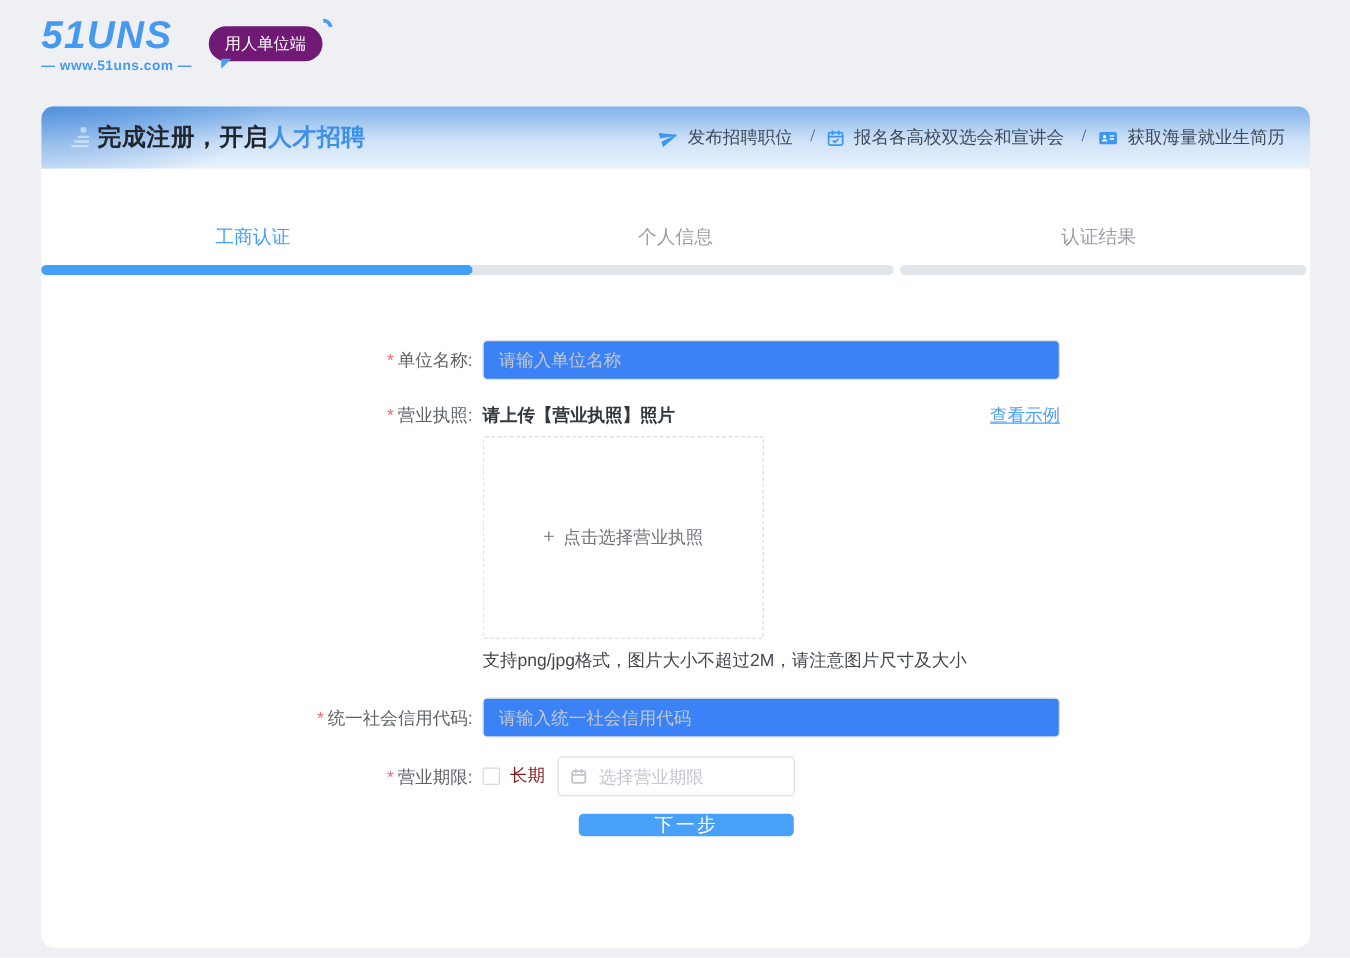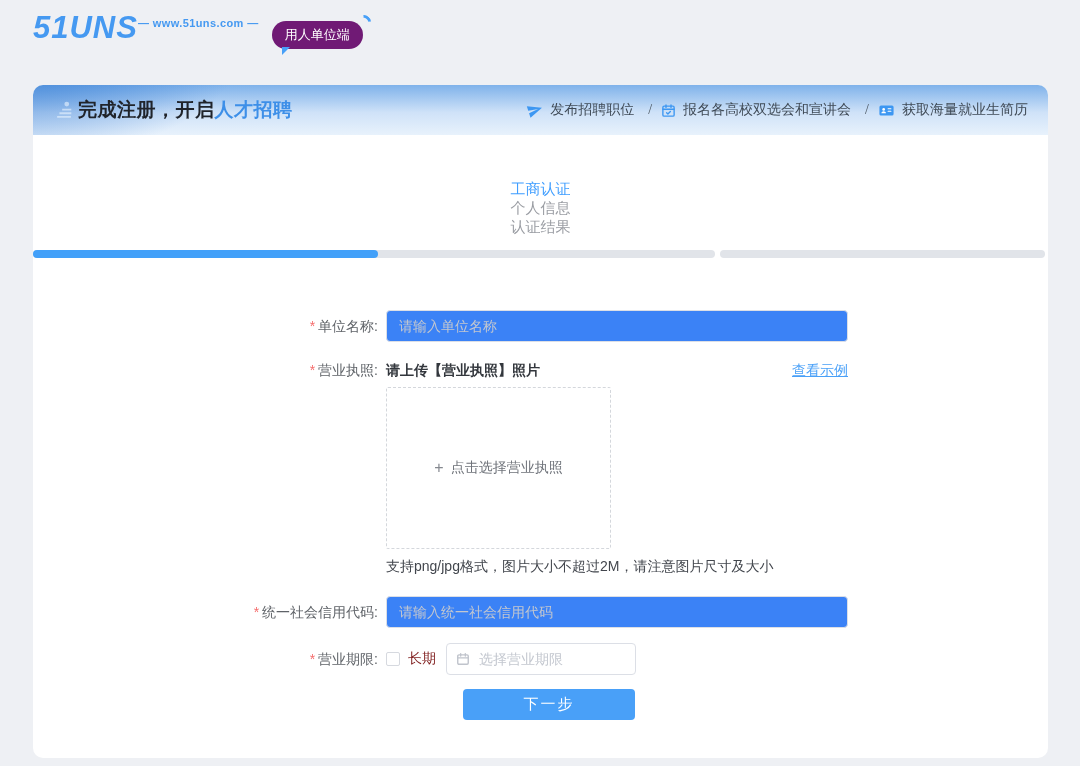--- a/index.html
+++ b/index.html
@@ -6,21 +6,21 @@
   html,body { width:1080px; height:766px; }
   body {
     background:#eef0f4;
     font-family:"Liberation Sans","DejaVu Sans",sans-serif;
     position:relative;
     overflow:hidden;
   }
 
   
   .topbar { position:absolute; left:33px; top:13px; display:flex; align-items:flex-start; gap:13px; }
-  .logo-block { display:flex; flex-direction:row; cursor:pointer; }
+  .logo-block { display:flex; flex-direction:column; cursor:pointer; }
   .logo-text {
     font-size:31px; line-height:30px; font-weight:900; font-style:italic;
     color:#4599f1; letter-spacing:1px;
   }
   .logo-url { margin-top:4px; font-size:11px; font-weight:700; color:#4599f1; letter-spacing:.4px; }
   .badge {
     position:relative; margin-top:8px; background:#701a75; color:#fff;
     font-size:13px; font-weight:400; padding:5px 13px; border-radius:15px;
     white-space:nowrap;
   }
@@ -52,21 +52,21 @@
   .banner-title { display:flex; align-items:center; font-size:19px; font-weight:700; color:#20242b; letter-spacing:.5px; }
   .banner-title .hl { color:#3d8fe8; }
   .watermark-icon { margin-right:3px; opacity:.75; display:flex; }
   .banner-links { margin-left:auto; display:flex; align-items:center; font-size:14px; color:#3f4a56; }
   .blink { display:inline-flex; align-items:center; gap:7px; }
   .blink .sep { margin:0 9px 0 7px; color:#4a5560; }
   .blink svg { flex:0 0 auto; }
 
   
   .steps { padding-top:45px; }
-  .step-labels { display:flex;flex-direction:column; }
+  .step-labels { display:flex; }
   .step-labels .step { flex:1; text-align:center; font-size:15px; color:#9a9da3; }
   .step-labels .step.active { color:#409eff; font-weight:500; }
   .progress { position:relative; height:8px; margin-top:13px; }
   .track-a { position:absolute; left:0; top:0; width:67.2%; height:8px; background:#e1e4e9; border-radius:5px; }
   .track-b { position:absolute; left:calc(67.2% + 5px); right:3px; top:0; height:8px; background:#e1e4e9; border-radius:5px; }
   .fill { position:absolute; left:0; top:0; width:34%; height:8px; background:#42a0f9; border-radius:5px; z-index:1; }
 
   
   .form { margin-top:52px; }
   .form-row { display:flex; align-items:center; }
@@ -102,21 +102,21 @@
     background:#fff; display:inline-block; cursor:pointer;
   }
   .checkbox-label { margin-left:8px; font-size:14px; color:#7f1d1d; }
   .date-wrap { position:relative; margin-left:10px; }
   .date-input {
     width:190px; height:32px; border:1px solid #dcdfe6; border-radius:4px;
     padding:0 10px 0 32px; font-size:14px; color:#be185d; outline:none; font-family:inherit;
   }
   .cal-icon { position:absolute; left:10px; top:50%; transform:translateY(-50%); display:flex; }
   .submit-btn {
-    display:block; margin:14px 0 0 430px; width:172px; height:31px;
+    display:block; margin:14px 0 0 430px; width:172px; height:18px;
     background:#49a0f8; color:#fff; border:none; border-radius:4px;
     font-size:15px; cursor:pointer; font-family:inherit; letter-spacing:2px;
   }
 </style>
 </head>
 <body>
 
 <div class="topbar">
   <div class="logo-block">
     <span class="logo-text">51UNS</span>

